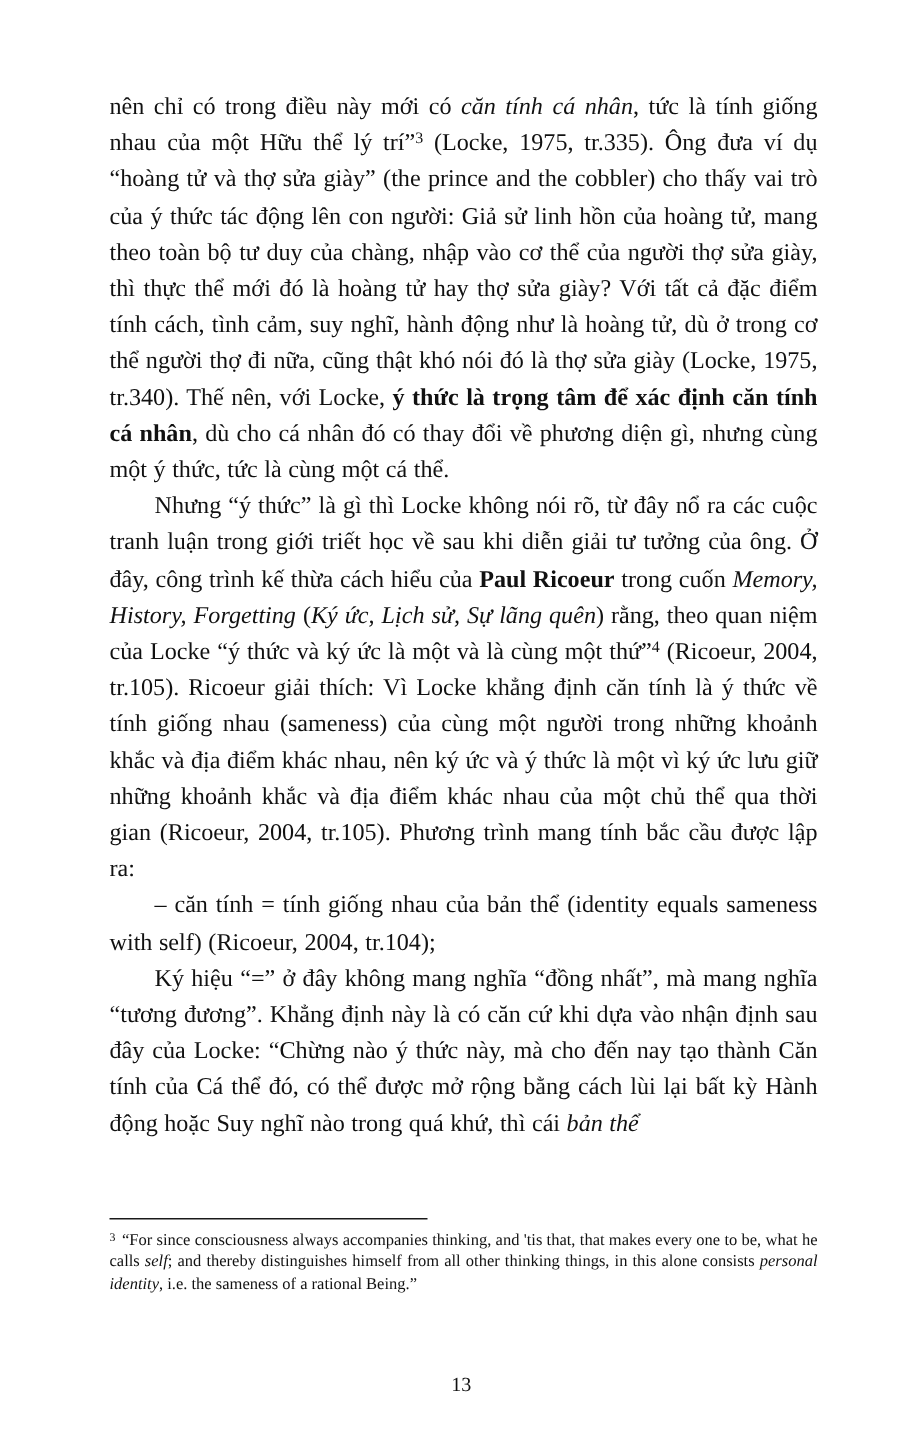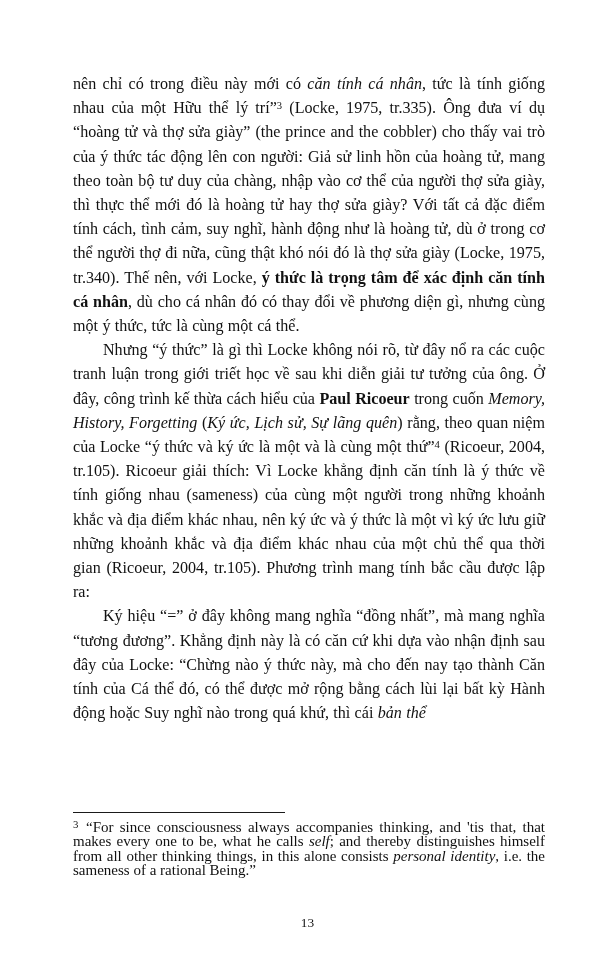--- a/index.html
+++ b/index.html
@@ -18,21 +18,21 @@
   .page {
     position: absolute;
     left: 0; top: 0;
     width: 615px;
     height: 963px;
     background: #ffffff;
   }
   .content {
     position: absolute;
     left: 73px;
-    top: 72px;
+    top: 60px;
     width: 472px;
   }
   p.body {
     margin: 0;
     font-size: 16.1px;
     line-height: 24.2px;
     text-align: justify;
     text-justify: inter-word;
     -webkit-hyphens: none;
     hyphens: none;
@@ -61,21 +61,21 @@
     width: 472px;
   }
   .fn-rule {
     width: 212px;
     height: 0;
     border-top: 1.15px solid #1a1a1a;
     margin: 0 0 7px 0;
   }
   p.fn {
     margin: 0;
-    font-size: 15px;
+    font-size: 11px;
     line-height: 14.3px;
     text-align: justify;
     text-justify: inter-word;
     hyphens: none;
   }
   p.fn sup {
     font-size: 0.72em;
     vertical-align: 0.40em;
     line-height: 0;
     margin-right: 1.5px;
@@ -91,20 +91,21 @@
   }
 </style>
 </head>
 <body>
 
 <div class="page">
 
   <div class="content">
     <p class="body noindent"><span>nên chỉ có trong điều này mới có </span><i>căn tính cá nhân</i><span>, tức là tính giống nhau của một Hữu thể lý trí”</span><sup>3</sup><span> (Locke, 1975, tr.335). Ông đưa ví dụ “hoàng tử và thợ sửa giày” (the prince and the cobbler) cho thấy vai trò của ý thức tác động lên con người: Giả sử linh hồn của hoàng tử, mang theo toàn bộ tư duy của chàng, nhập vào cơ thể của người thợ sửa giày, thì thực thể mới đó là hoàng tử hay thợ sửa giày? Với tất cả đặc điểm tính cách, tình cảm, suy nghĩ, hành động như là hoàng tử, dù ở trong cơ thể người thợ đi nữa, cũng thật khó nói đó là thợ sửa giày (Locke, 1975, tr.340). Thế nên, với Locke, </span><b>ý thức là trọng tâm để xác định căn tính cá nhân</b><span>, dù cho cá nhân đó có thay đổi về phương diện gì, nhưng cùng một ý thức, tức là cùng một cá thể.</span></p>
     <p class="body indent"><span>Nhưng “ý thức” là gì thì Locke không nói rõ, từ đây nổ ra các cuộc tranh luận trong giới triết học về sau khi diễn giải tư tưởng của ông. Ở đây, công trình kế thừa cách hiểu của </span><b>Paul Ricoeur</b><span> trong cuốn </span><i>Memory, History, Forgetting</i><span> (</span><i>Ký ức, Lịch sử, Sự lãng quên</i><span>) rằng, theo quan niệm của Locke “ý thức và ký ức là một và là cùng một thứ”</span><sup>4</sup><span> (Ricoeur, 2004, tr.105). Ricoeur giải thích: Vì Locke khẳng định căn tính là ý thức về tính giống nhau (sameness) của cùng một người trong những khoảnh khắc và địa điểm khác nhau, nên ký ức và ý thức là một vì ký ức lưu giữ những khoảnh khắc và địa điểm khác nhau của một chủ thể qua thời gian (Ricoeur, 2004, tr.105). Phương trình mang tính bắc cầu được lập ra:</span></p>
+    <p class="body listline"><span>– căn tính = tính giống nhau của bản thể (identity equals sameness with self) (Ricoeur, 2004, tr.104);</span></p>
     <p class="body indent"><span>Ký hiệu “=” ở đây không mang nghĩa “đồng nhất”, mà mang nghĩa “tương đương”. Khẳng định này là có căn cứ khi dựa vào nhận định sau đây của Locke: “Chừng nào ý thức này, mà cho đến nay tạo thành Căn tính của Cá thể đó, có thể được mở rộng bằng cách lùi lại bất kỳ Hành động hoặc Suy nghĩ nào trong quá khứ, thì cái </span><i>bản thể</i></p>
   </div>
 
   <div class="footnotes">
     <div class="fn-rule"></div>
     <p class="fn"><sup>3</sup> <span>“For since consciousness always accompanies thinking, and 'tis that, that makes every one to be, what he calls </span><i>self</i><span>; and thereby distinguishes himself from all other thinking things, in this alone consists </span><i>personal identity</i><span>, i.e. the sameness of a rational Being.”</span></p>
   </div>
 
   <div class="page-number">13</div>
 

